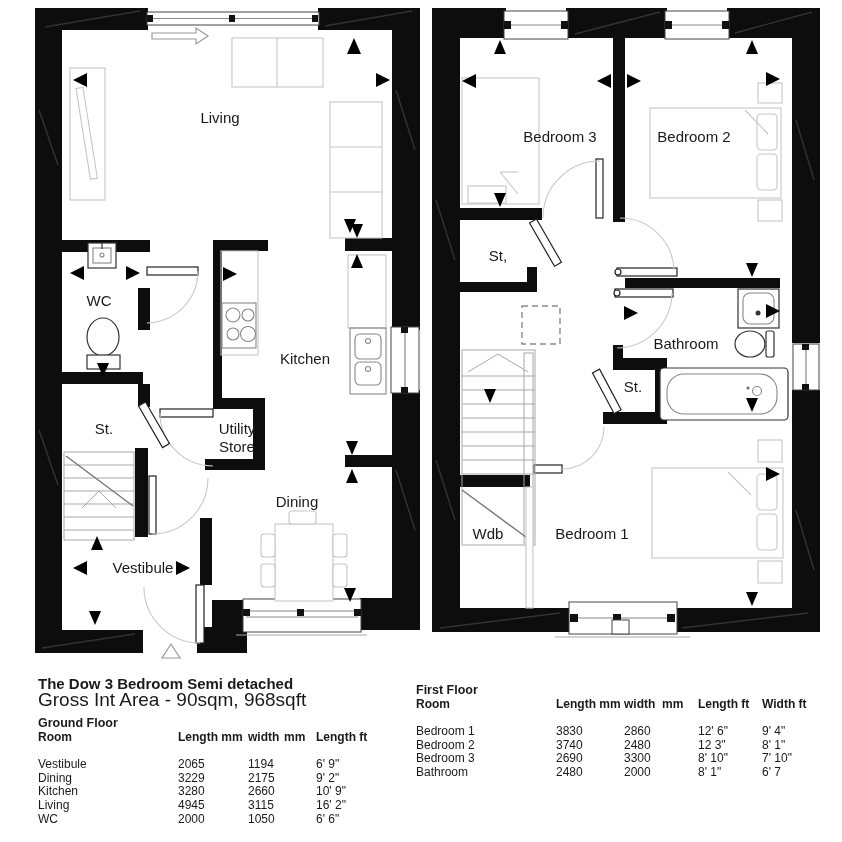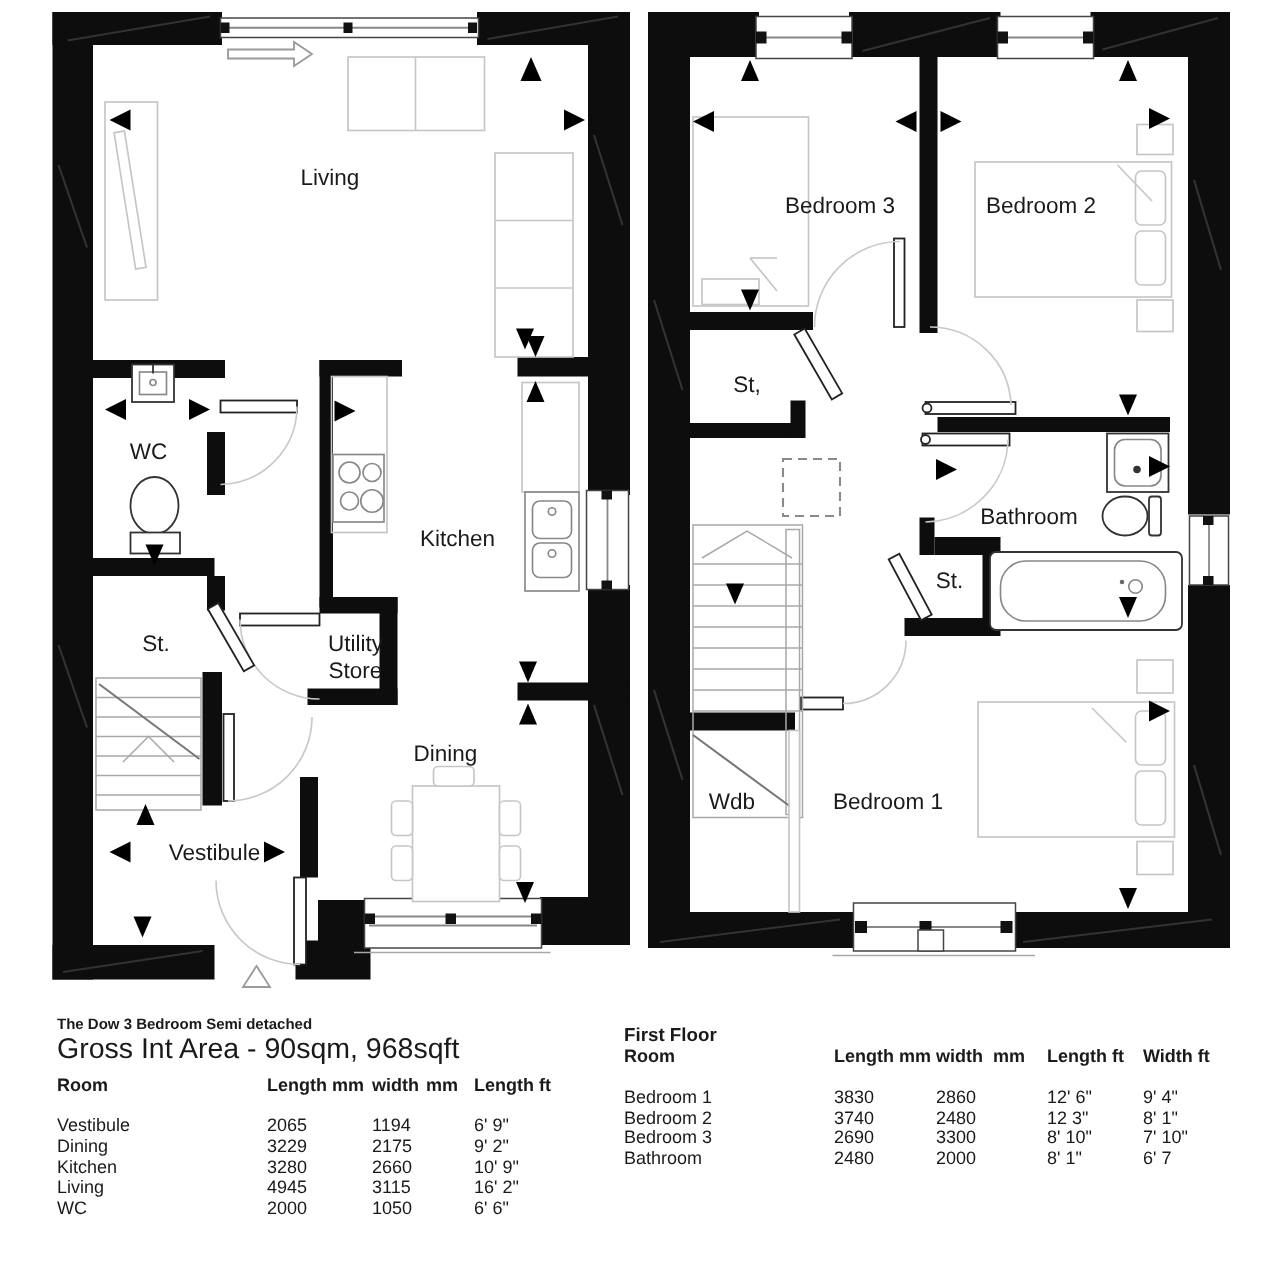--- a/index.html
+++ b/index.html
@@ -16,21 +16,21 @@
   .furn2{fill:none;stroke:#c6c6c6;stroke-width:1.1;}
   .fixt{fill:#fff;stroke:#333;stroke-width:1.2;}
   .fixt2{fill:none;stroke:#888;stroke-width:1.1;}
   .stair{stroke:#a8a8a8;stroke-width:1;fill:none;}
   .staird{stroke:#777;stroke-width:1.4;fill:none;}
   .arrow{fill:#000;stroke:none;}
   .openarrow{fill:none;stroke:#9a9a9a;stroke-width:1.2;}
   .hatch{fill:none;stroke:#8a8a8a;stroke-width:1.4;stroke-dasharray:6 4;}
   .roomlabel{font-family:"Liberation Sans",sans-serif;font-size:15px;fill:#1a1a1a;text-anchor:middle;}
   .text-block{position:absolute;left:38px;top:676px;}
-  .doc-title{font-size:10px;font-weight:bold;line-height:16px;}
+  .doc-title{font-size:15px;font-weight:bold;line-height:16px;}
   .doc-sub{font-size:19px;line-height:16px;}
   .floor-table{position:absolute;font-size:12px;}
   .ft-title{font-weight:bold;font-size:12.5px;height:13.5px;line-height:13.5px;}
   .ft-grid{display:grid;grid-auto-rows:13.7px;align-items:baseline;}
   .ft-grid span{white-space:nowrap;line-height:13.7px;}
   .ft-grid .h{font-weight:bold;}
   .ft-grid .sp{grid-column:1/-1;}
   #ground-table{left:38px;top:717px;}
   #ground-table .ft-grid{grid-template-columns:140px 70px 36px 32px 92px;}
   #first-table{left:416px;top:684px;}
@@ -395,20 +395,21 @@
     </g>
   </g>
 </svg>
 
 <div class="text-block">
   <div class="doc-title">The Dow 3 Bedroom Semi detached</div>
   <div class="doc-sub">Gross Int Area - 90sqm, 968sqft</div>
 </div>
 
 <div class="floor-table" id="ground-table">
+  <div class="ft-title">Ground Floor</div>
   <div class="ft-grid">
     <span class="h">Room</span>
     <span class="h">Length mm</span>
     <span class="h">width</span>
     <span class="h">mm</span>
     <span class="h">Length ft</span>
     <span class="sp"></span>
     <span>Vestibule</span>
       <span>2065</span>
       <span>1194</span>

